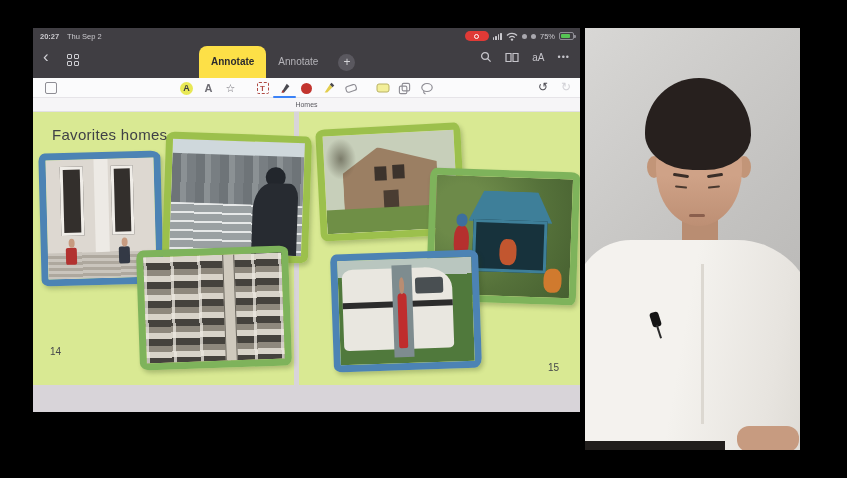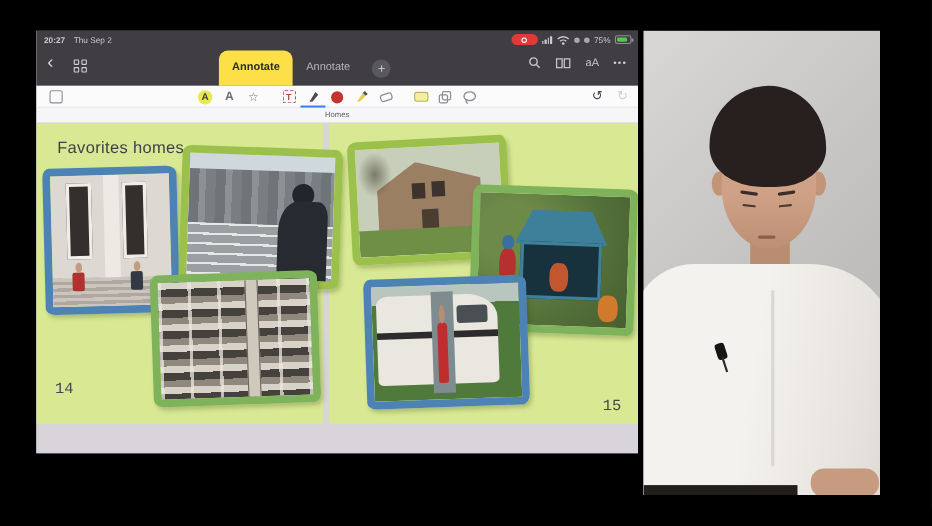--- a/index.html
+++ b/index.html
@@ -58,21 +58,21 @@
 
   .docstrip{position:absolute;left:0;top:70px;width:547px;height:14px;background:#f6f5f7;border-bottom:1px solid #e2e0e4;
             display:flex;align-items:center;justify-content:center;}
   .docstrip span{font-size:7px;color:#5b5a60;}
 
   .content{position:absolute;left:0;top:84px;width:547px;height:338px;background:#d8d4d9;overflow:hidden;}
   .page{position:absolute;top:0;height:273px;background:#d9e993;}
   .page-left{left:0;width:261px;}
   .page-right{left:266px;width:281px;}
   .page-title{position:absolute;left:19px;top:14px;font-size:15px;color:#3f4146;letter-spacing:0.3px;z-index:5;}
-  .pagenum{position:absolute;font-size:14px;color:#45474b;z-index:5;font-family:Liberation Mono, monospace;}
+  .pagenum{position:absolute;font-size:10px;color:#45474b;z-index:5;}
   .pagenum.n14{left:17px;top:234px;}
   .pagenum.n15{left:515px;top:250px;}
 
   
   .photo{position:absolute;box-shadow:2px 3px 4px rgba(40,60,20,0.25);overflow:hidden;}
   .photo .inner{position:absolute;inset:0;overflow:hidden;}
   .b-blue{border:7px solid #4c83b4;border-radius:6px 10px 7px 9px/8px 7px 10px 6px;}
   .b-green{border:7px solid #9cc04c;border-radius:9px 6px 10px 7px/7px 10px 6px 8px;}
   .b-green2{border:7px solid #7eb35b;border-radius:7px 9px 6px 10px/9px 6px 8px 7px;}
 

